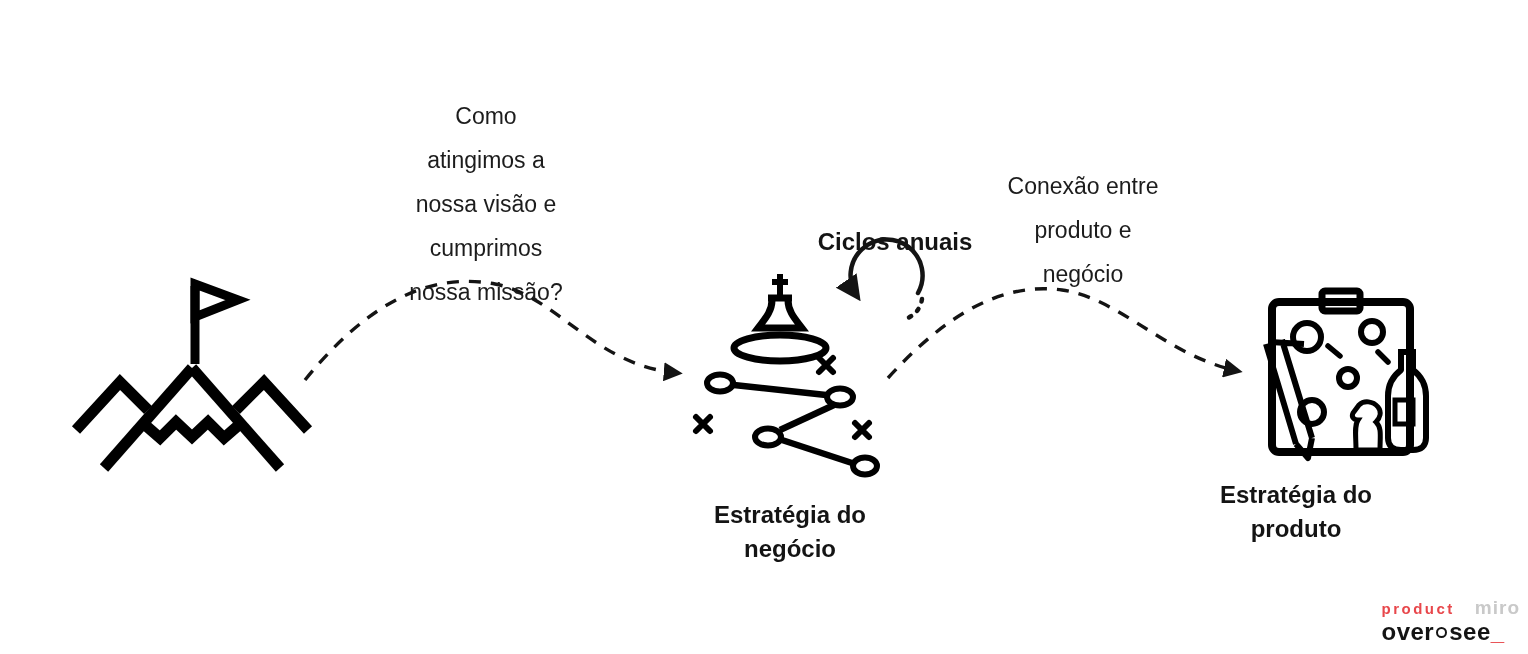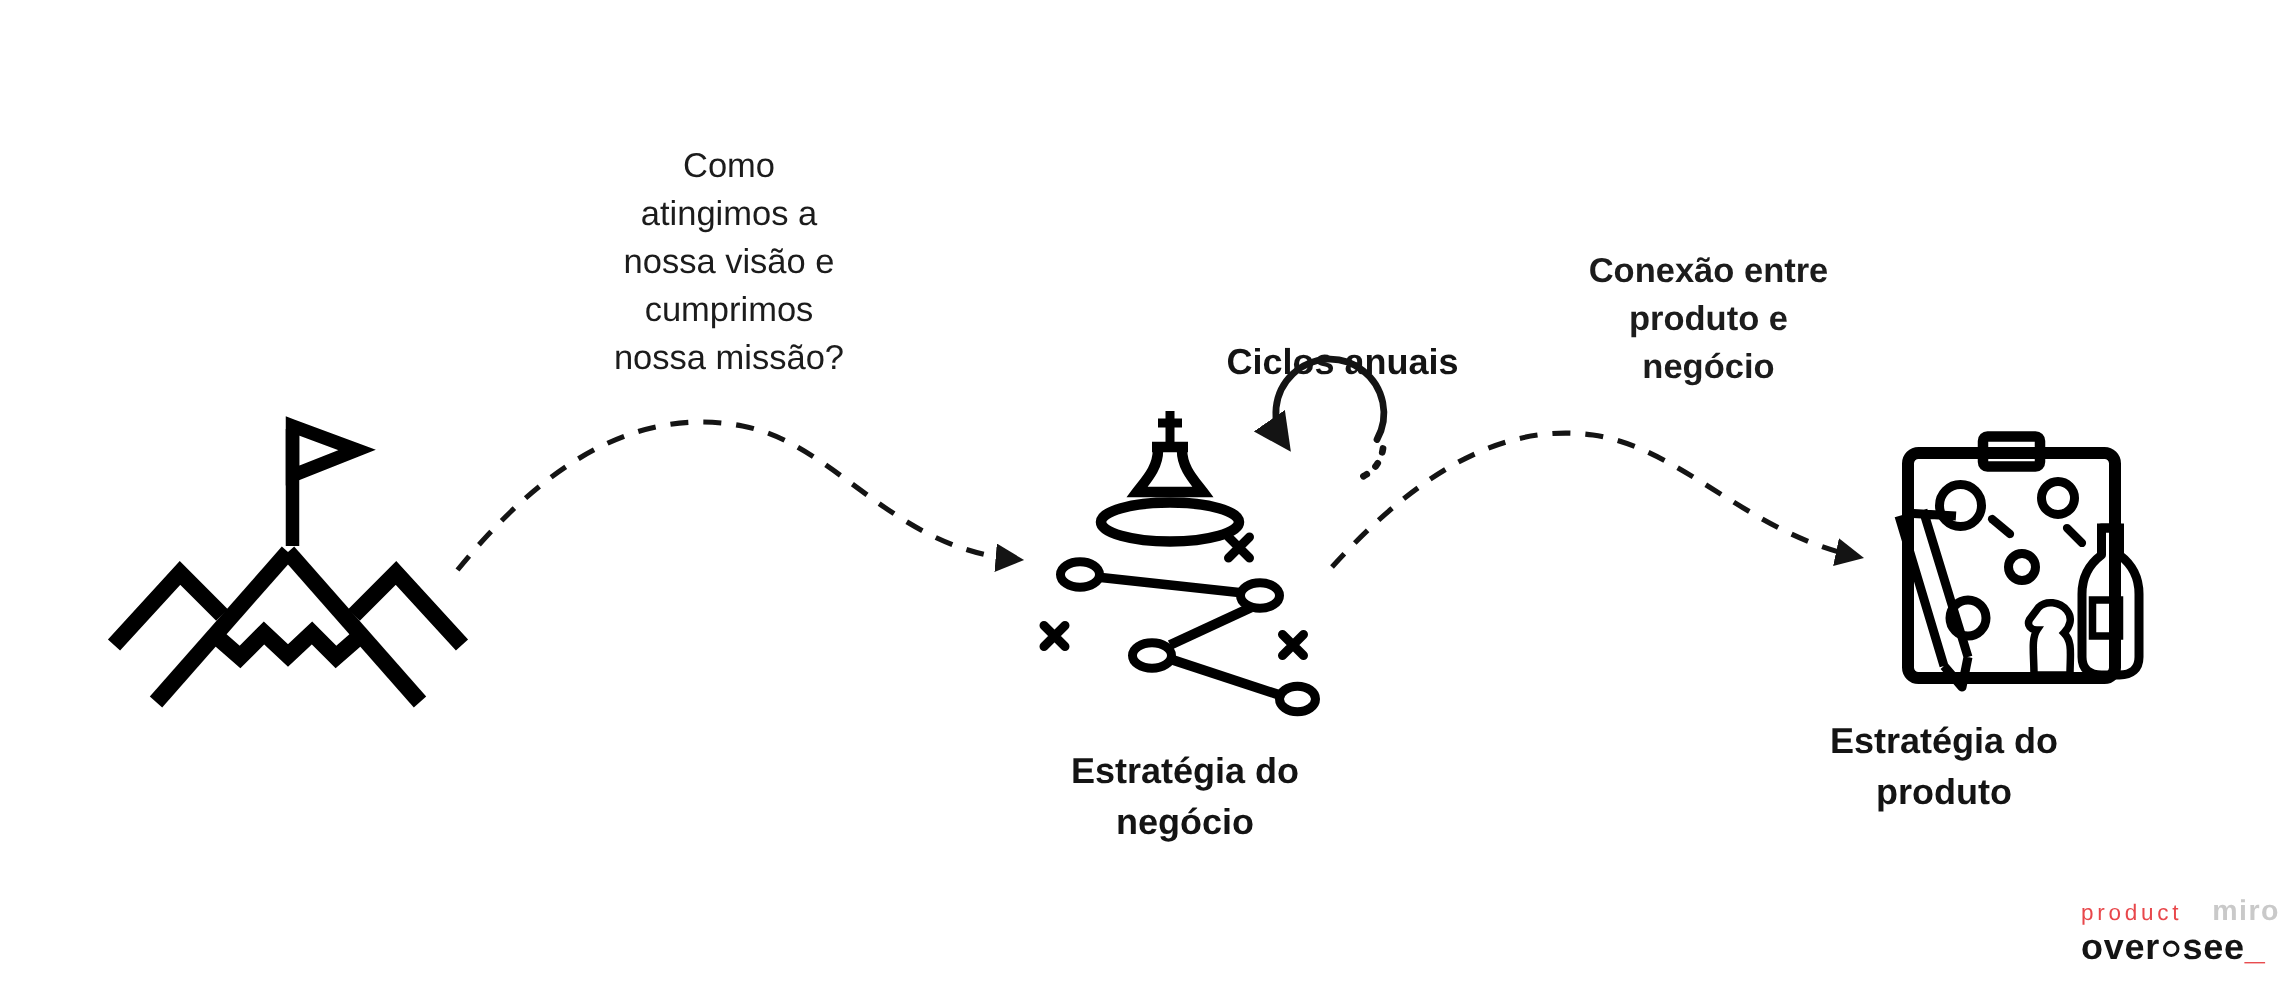--- a/index.html
+++ b/index.html
@@ -17,21 +17,21 @@
     font-weight:700;
     font-size:24px;
     line-height:34px;
     text-align:center;
     color:#141414;
   }
   .annotation{
     position:absolute;
     font-weight:400;
     font-size:23px;
-    line-height:32px;
+    line-height:44px;
     text-align:center;
     color:#1c1c1c;
   }
   .annotation-bold{
     position:absolute;
     font-weight:700;
     font-size:24px;
     line-height:30px;
     text-align:center;
     color:#141414;
@@ -49,21 +49,21 @@
     line-height:1;
   }
   .logo-row1{
     display:flex;
     align-items:baseline;
     margin-bottom:3px;
   }
   .logo-product{
     color:#e8474b;
     font-size:15px;
-    font-weight:400;
+    font-weight:700;
     letter-spacing:2.5px;
   }
   .logo-miro{
     color:#c9c9c9;
     font-size:19px;
     font-weight:700;
     letter-spacing:1px;
     margin-left:20px;
   }
   .logo-row2{
@@ -130,21 +130,21 @@
     <ellipse cx="32" cy="117" rx="13" ry="8.5" stroke-width="6"></ellipse>
     <ellipse cx="152" cy="131" rx="13" ry="8.5" stroke-width="6"></ellipse>
     <ellipse cx="80" cy="171" rx="13" ry="8.5" stroke-width="6"></ellipse>
     <ellipse cx="177" cy="200" rx="12" ry="8.5" stroke-width="6"></ellipse>
     <path d="M131 92 L145 106 M145 92 L131 106" stroke-width="6" stroke-linecap="round"></path>
     <path d="M8 151 L22 165 M22 151 L8 165" stroke-width="6" stroke-linecap="round"></path>
     <path d="M167 157 L181 171 M181 157 L167 171" stroke-width="6" stroke-linecap="round"></path>
   </svg>
   <div class="node-label" style="left:702px;top:498px;width:176px;">Estratégia do negócio</div>
 
-  <div class="annotation" style="left:1051px;top:164px;width:176px;font-weight:bold;">Conexão entre produto e negócio</div>
+  <div class="annotation" style="left:995px;top:164px;width:176px;">Conexão entre produto e negócio</div>
 
   <svg class="abs icon" style="left:1256px;top:286px;" width="178" height="180" viewBox="0 0 178 180">
 
     <rect x="16" y="16" width="138" height="150" rx="7" stroke-width="8" fill="#ffffff"></rect>
     <rect x="66" y="5" width="38" height="20" rx="3" stroke-width="7" fill="#ffffff"></rect>
 
     <circle cx="51" cy="51" r="14" stroke-width="6"></circle>
     <circle cx="116" cy="46" r="11" stroke-width="6"></circle>
     <circle cx="92" cy="92" r="9" stroke-width="6"></circle>
     <circle cx="56" cy="126" r="12" stroke-width="6"></circle>

